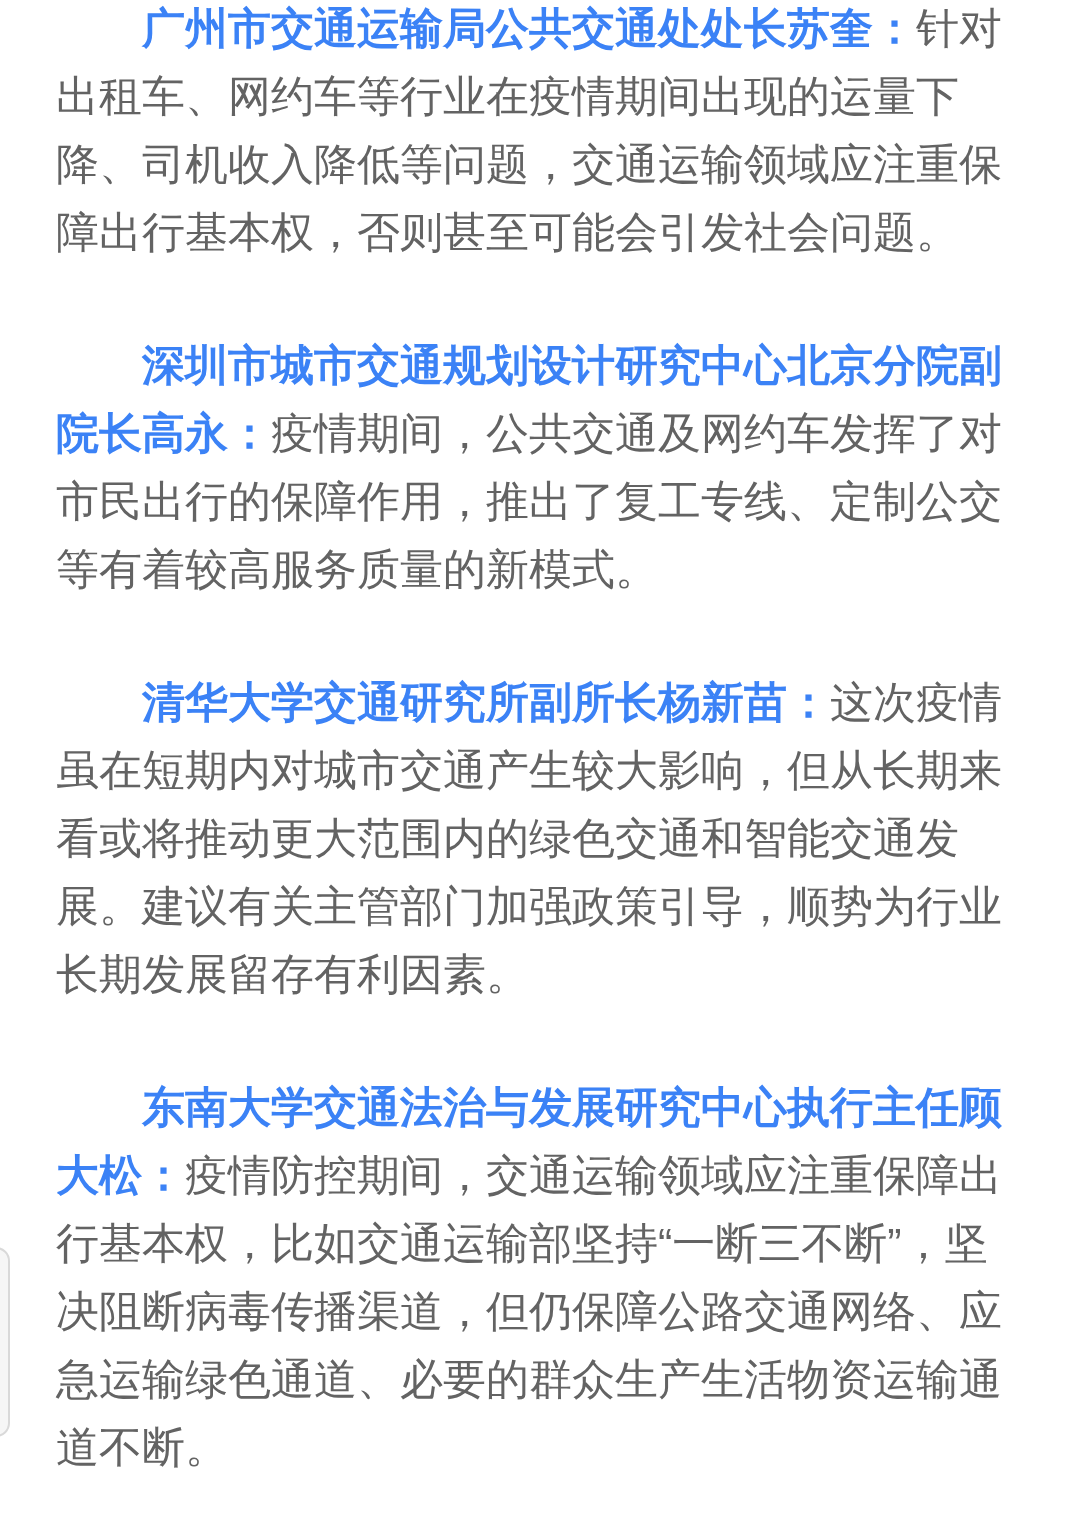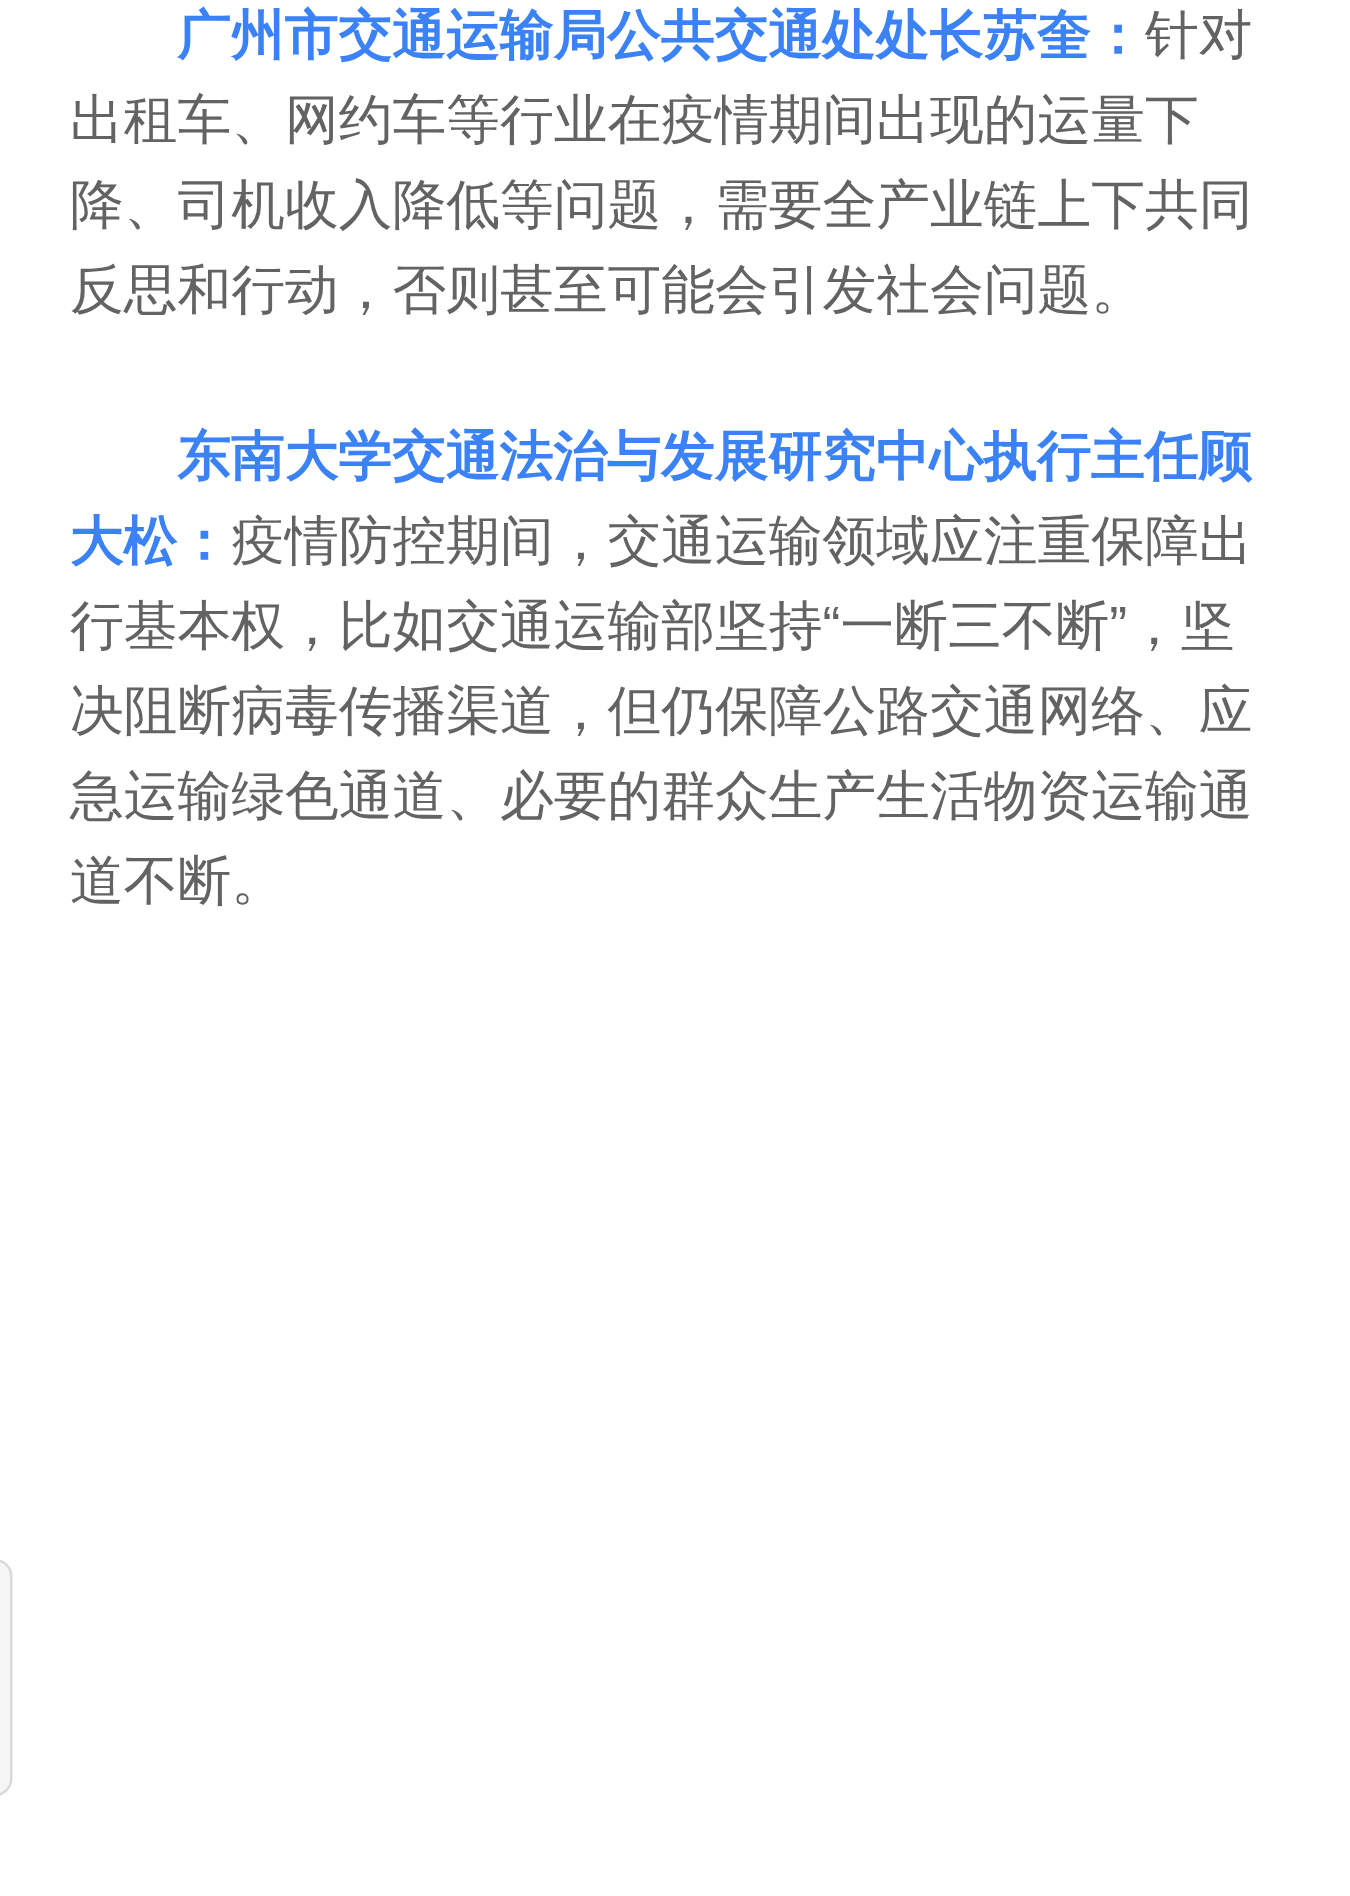--- a/index.html
+++ b/index.html
@@ -48,20 +48,22 @@
     border-radius: 14px;
     background: #f6f6f6;
     border: 2px solid #d9d9d9;
     box-sizing: border-box;
   }
 </style>
 </head>
 <body>
 
 <div class="article">
-  <p><span class="speaker">广州市交通运输局公共交通处处长苏奎：</span><span class="statement">针对出租车、网约车等行业在疫情期间出现的运量下降、司机收入降低等问题，需要全产业链上下共同反思和行动，否则甚至可能会引发社会问题。</span></p>
+  <p><span class="speaker">广州市交通运输局公共交通处处长苏奎：</span><span class="statement">针对出租车、网约车等行业在疫情期间出现的运量下降、司机收入降低等问题，交通运输领域应注重保障出行基本权，否则甚至可能会引发社会问题。</span></p>
 
+  <p><span class="speaker">深圳市城市交通规划设计研究中心北京分院副院长高永：</span><span class="statement">疫情期间，公共交通及网约车发挥了对市民出行的保障作用，推出了复工专线、定制公交等有着较高服务质量的新模式。</span></p>
 
+  <p><span class="speaker">清华大学交通研究所副所长杨新苗：</span><span class="statement">这次疫情虽在短期内对城市交通产生较大影响，但从长期来看或将推动更大范围内的绿色交通和智能交通发展。建议有关主管部门加强政策引导，顺势为行业长期发展留存有利因素。</span></p>
 
   <p><span class="speaker">东南大学交通法治与发展研究中心执行主任顾大松：</span><span class="statement">疫情防控期间，交通运输领域应注重保障出行基本权，比如交通运输部坚持“一断三不断”，坚决阻断病毒传播渠道，但仍保障公路交通网络、应急运输绿色通道、必要的群众生产生活物资运输通道不断。</span></p>
 </div>
 
 <div class="edge-panel-handle"></div>
 
 </body></html>

